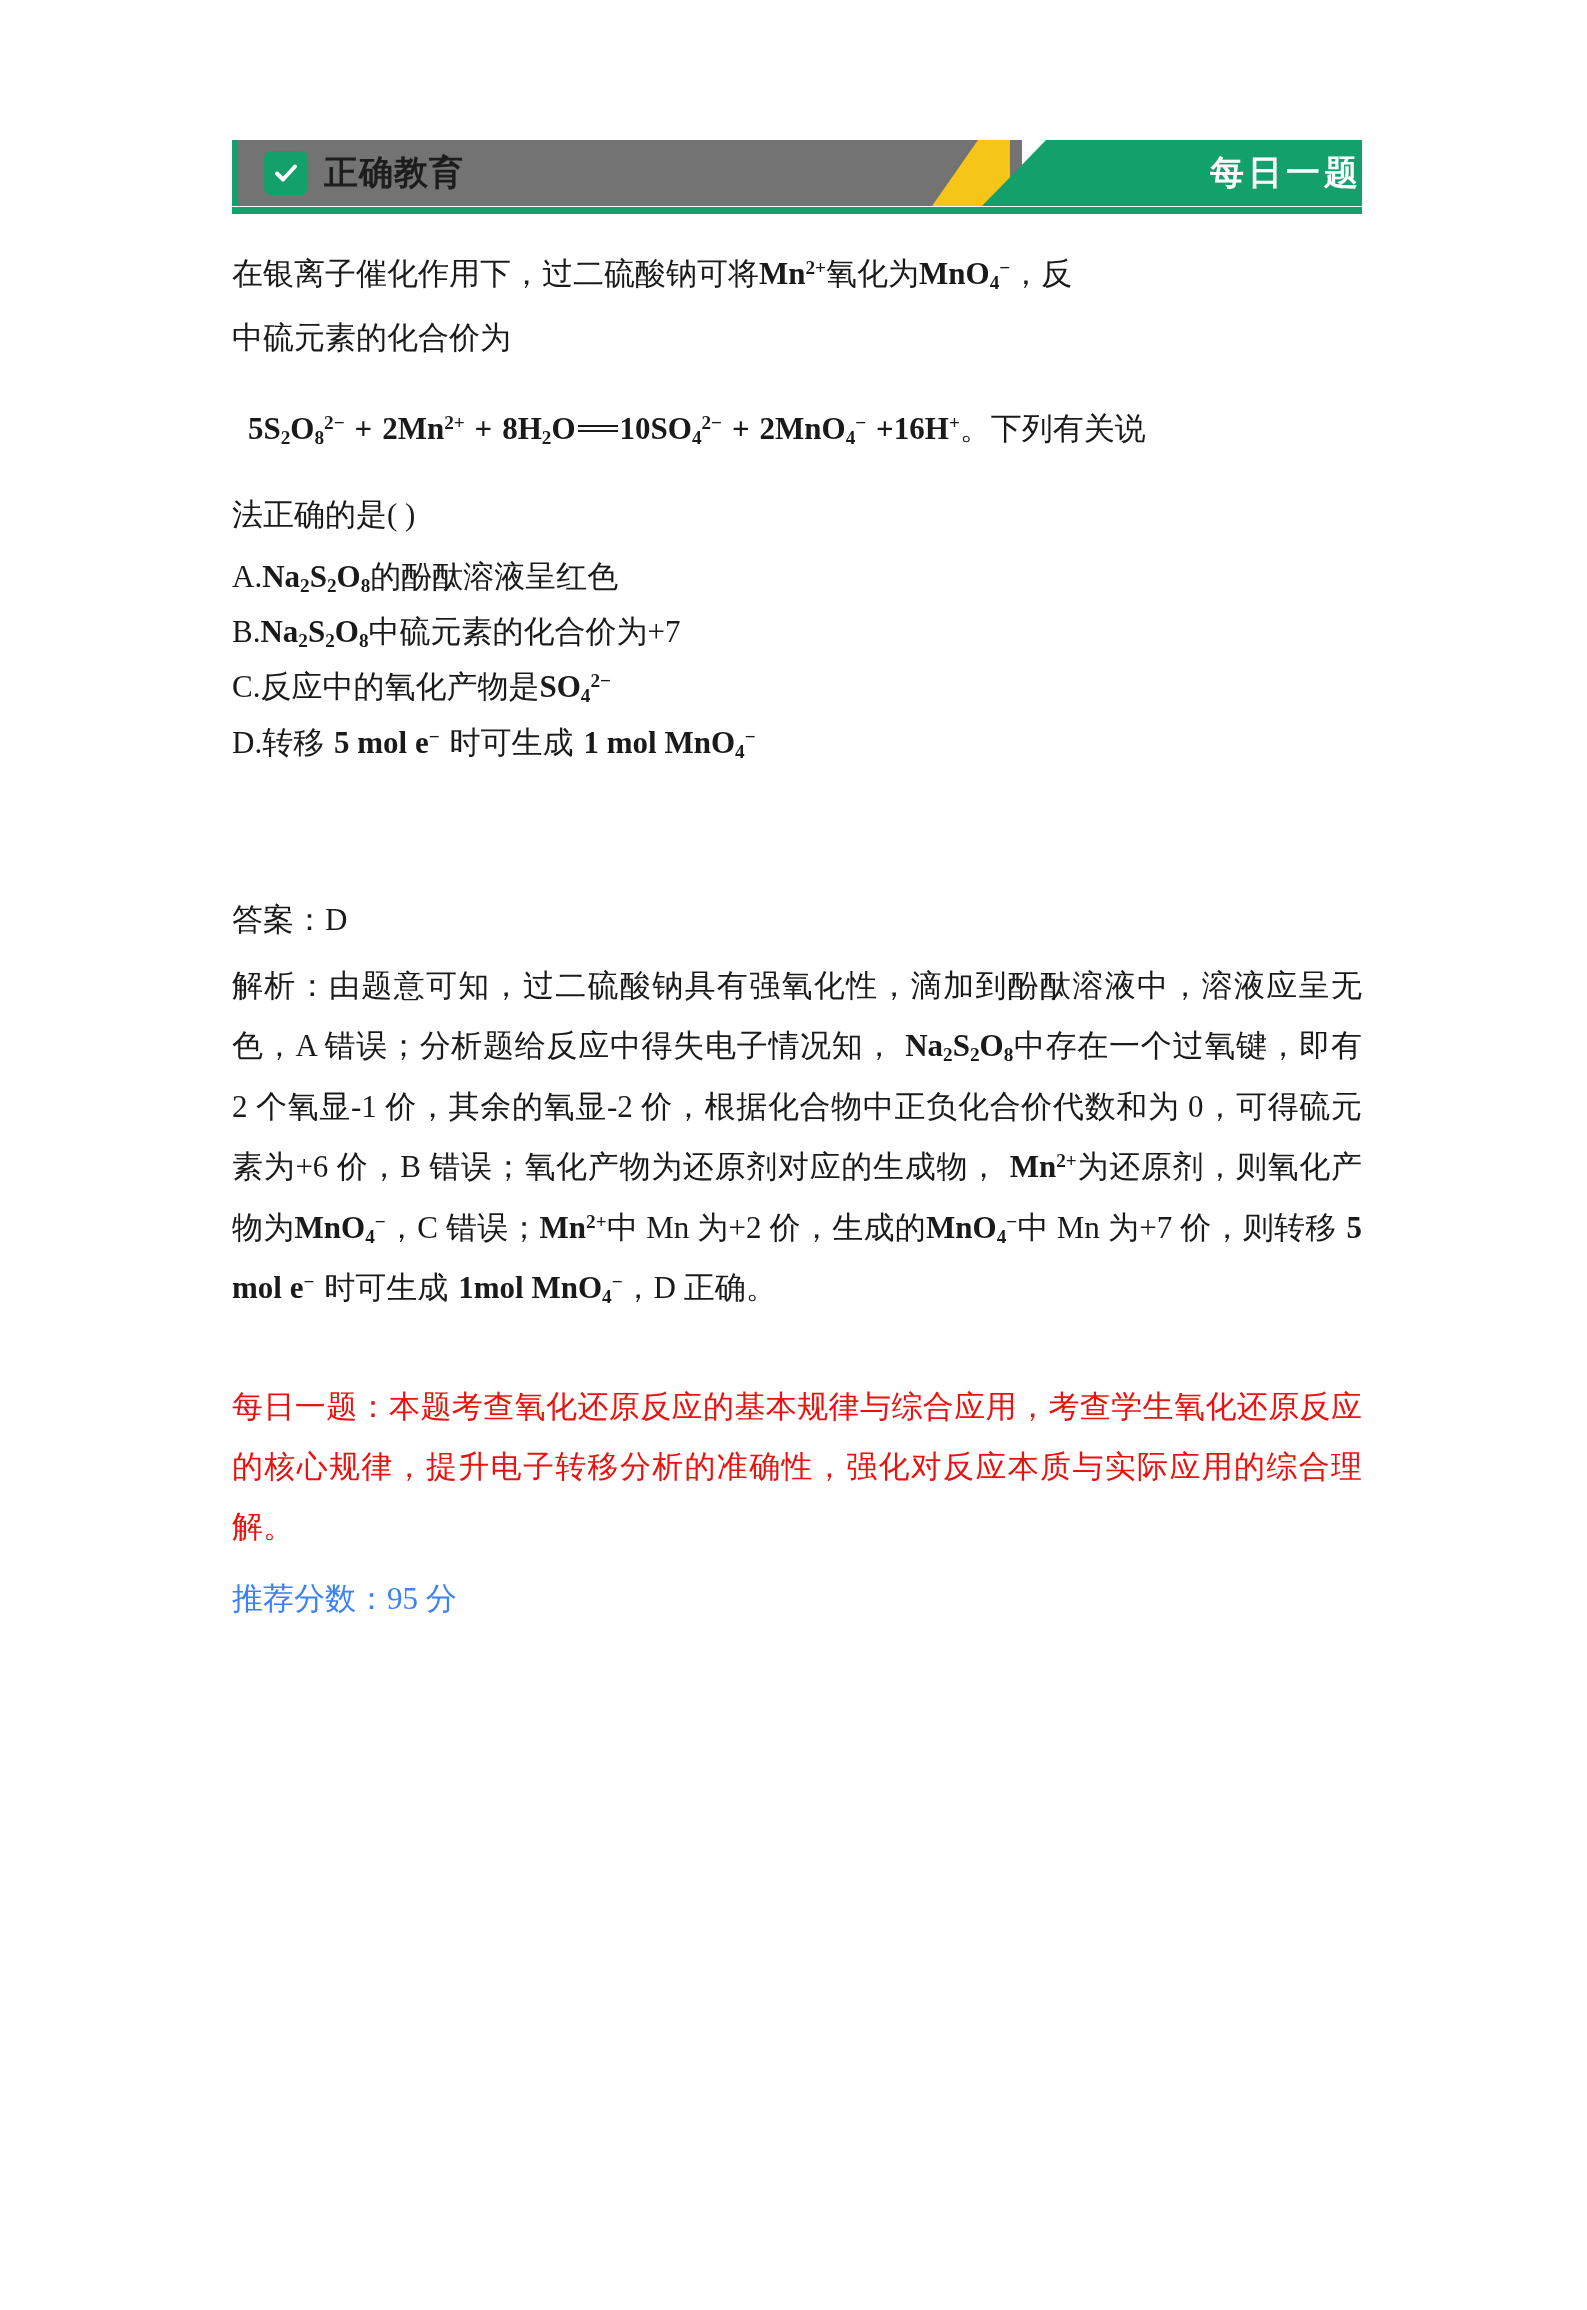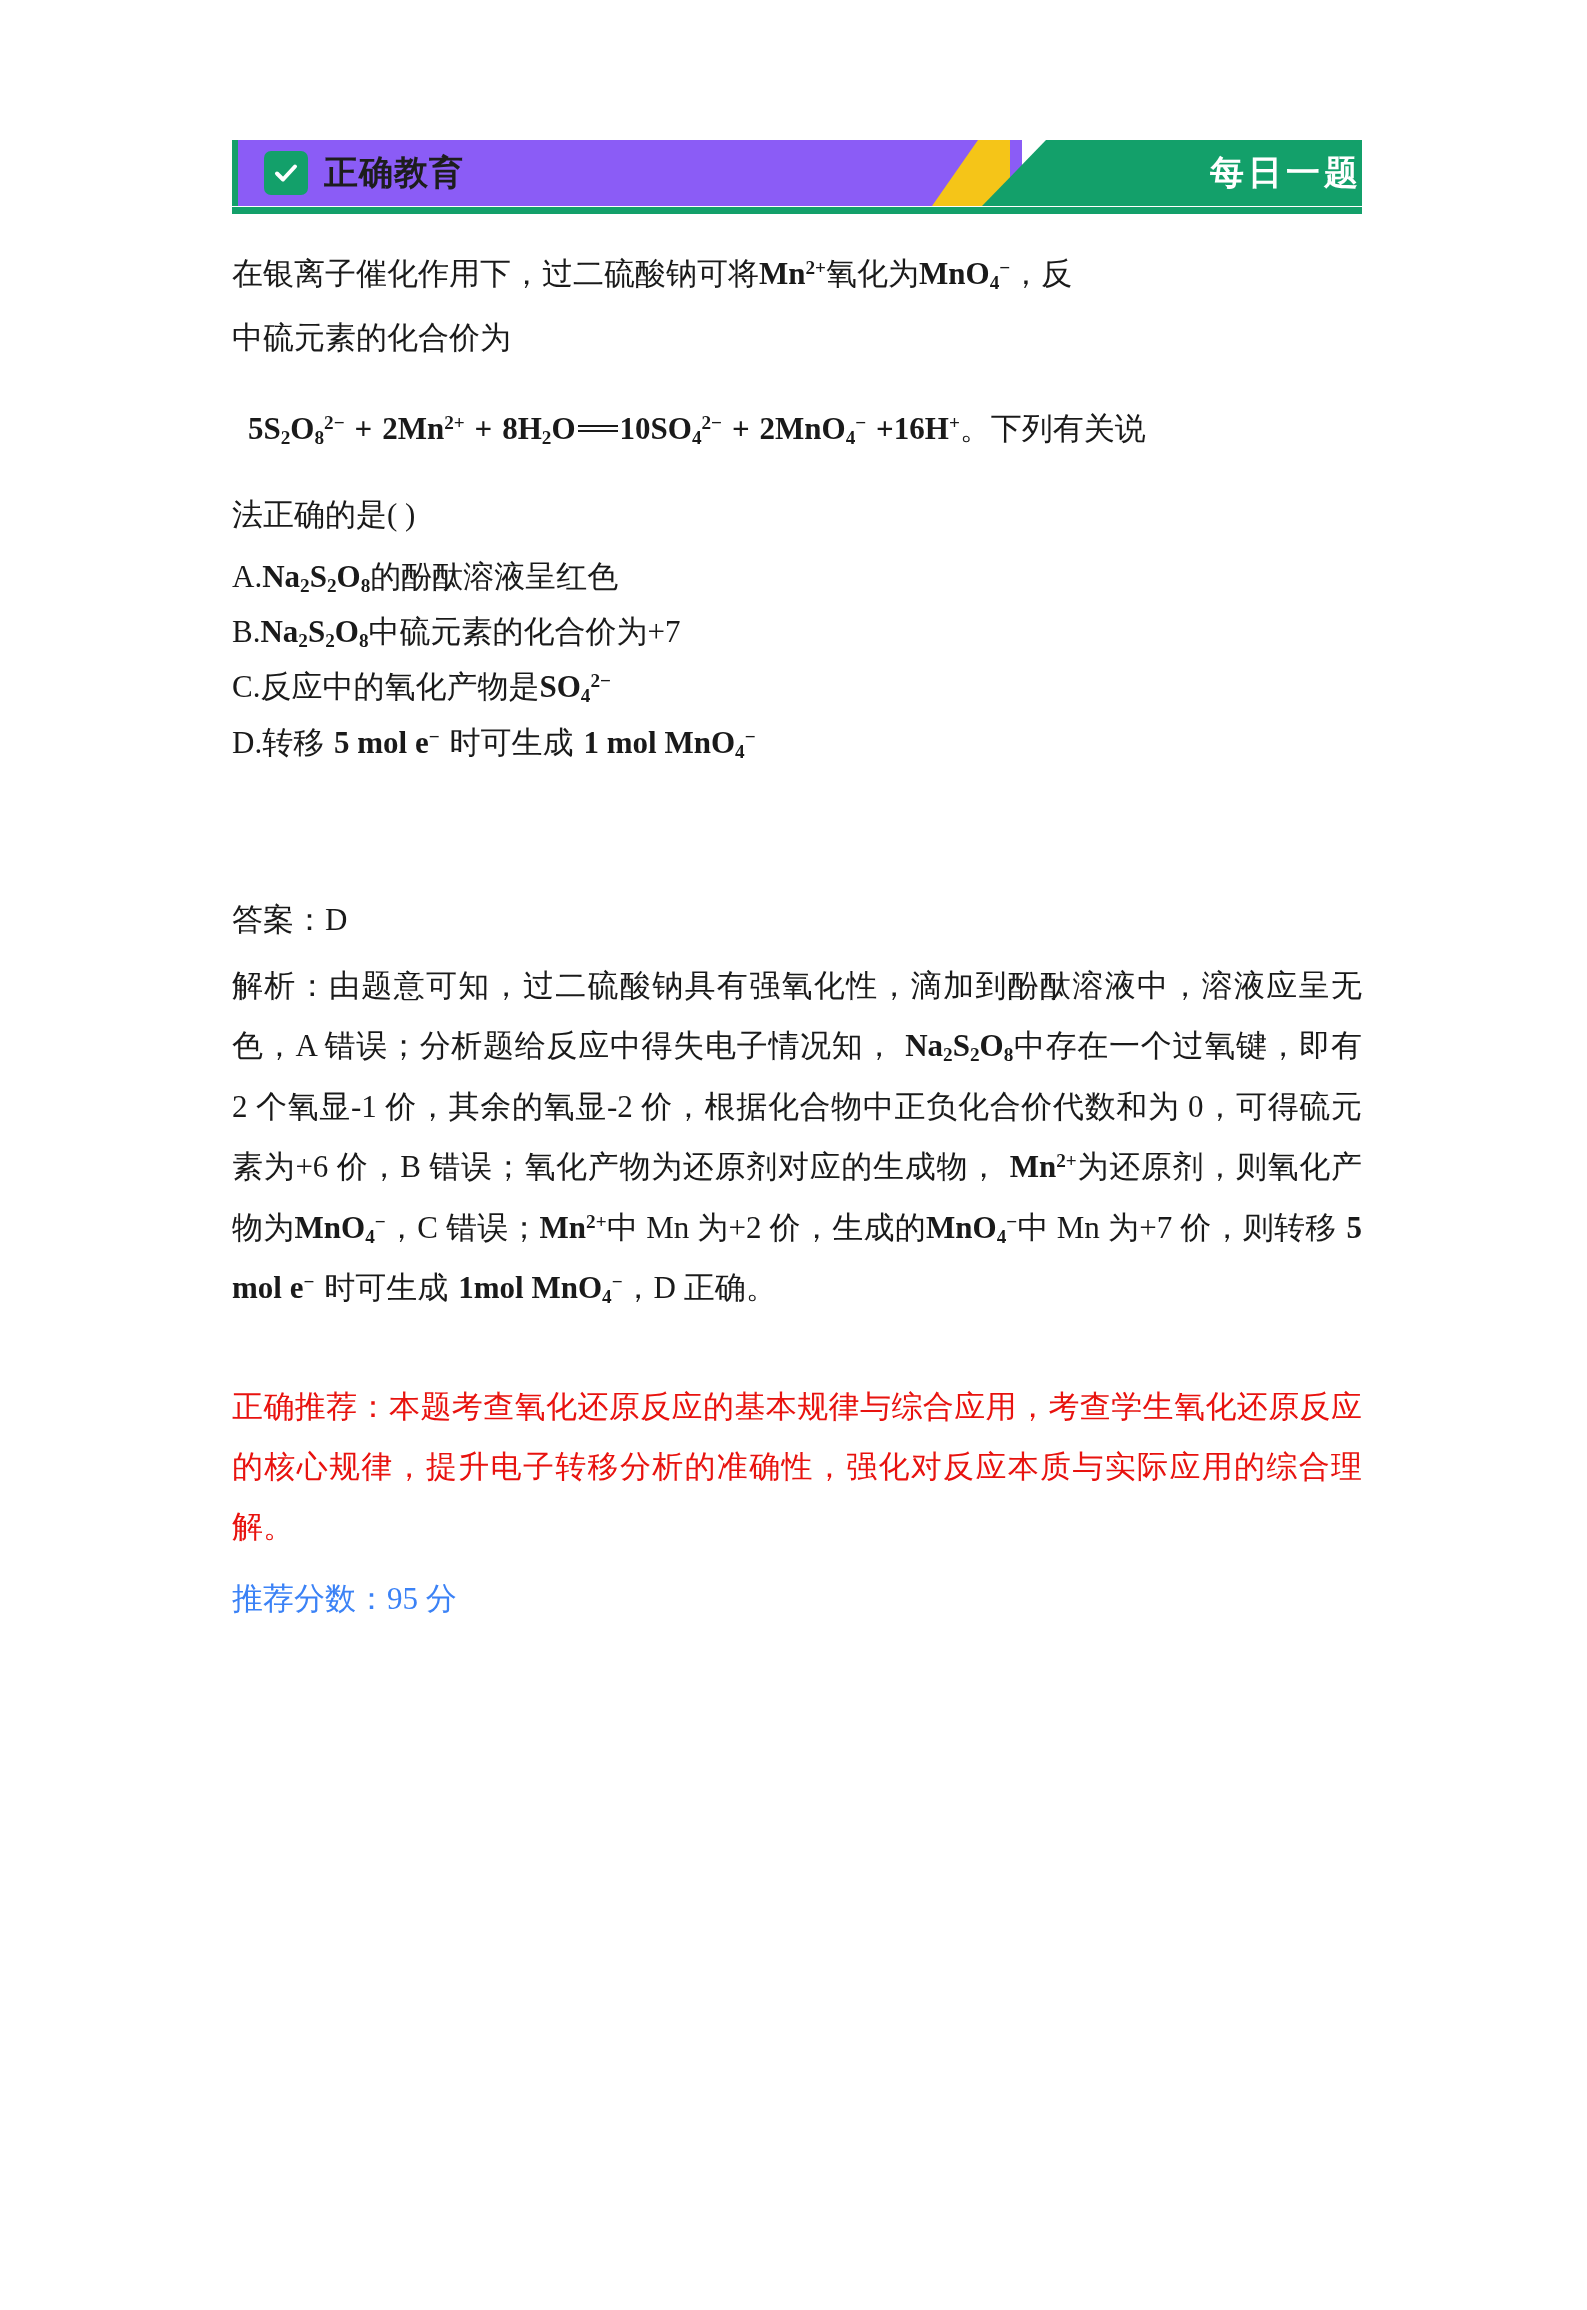--- a/index.html
+++ b/index.html
@@ -34,21 +34,21 @@
     position: relative;
     height: 66px;
     width: 1130px;
     margin-bottom: 38px;
   }
   .banner-left {
     position: absolute;
     left: 0; top: 0;
     width: 790px;
     height: 66px;
-    background: #8b5cf6;
+    background: #737373;
     border-left: 6px solid #13a06a;
     box-sizing: border-box;
     display: flex;
     align-items: center;
   }
   .logo-box {
     width: 44px;
     height: 44px;
     border-radius: 7px;
     background: #13a06a;
@@ -236,20 +236,20 @@
       <span>答案：</span><span>D</span>
     </p>
 
     <p class="analysis">
       <span>解析：</span>由题意可知，过二硫酸钠具有强氧化性，滴加到酚酞溶液中，溶液应呈无色，A 错误；分析题给反应中得失电子情况知，<span class="sp"></span><span class="mi">Na<sub>2</sub>S<sub>2</sub>O<sub>8</sub></span>中存在一个过氧键，即有 2 个氧显-1 价，其余的氧显-2 价，根据化合物中正负化合价代数和为 0，可得硫元素为+6 价，B 错误；氧化产物为还原剂对应的生成物，<span class="sp"></span><span class="mi">Mn<sup>2+</sup></span>为还原剂，则氧化产物为<span class="mi">MnO<sub>4</sub><sup>−</sup></span>，C 错误；<span class="mi">Mn<sup>2+</sup></span>中 Mn 为+2 价，生成的<span class="mi">MnO<sub>4</sub><sup>−</sup></span>中 Mn 为+7 价，则转移<span class="sp"></span><span class="mi">5 mol e<sup>−</sup></span><span class="sp"></span>时可生成<span class="sp"></span><span class="mi">1mol MnO<sub>4</sub><sup>−</sup></span>，D 正确。
     </p>
 
     <div class="gap-mid"></div>
 
     <p class="rec">
-      <span>正确推荐：</span><span>本题考查氧化还原反应的基本规律与综合应用，考查学生氧化还原反应的核心规律，提升电子转移分析的准确性，强化对反应本质与实际应用的综合理解。</span>
+      <span>每日一题：</span><span>本题考查氧化还原反应的基本规律与综合应用，考查学生氧化还原反应的核心规律，提升电子转移分析的准确性，强化对反应本质与实际应用的综合理解。</span>
     </p>
     <p class="rec-score">
       <span>推荐分数：</span><span>95 分</span>
     </p>
 
   </div>
 </div>
 
 </body></html>

